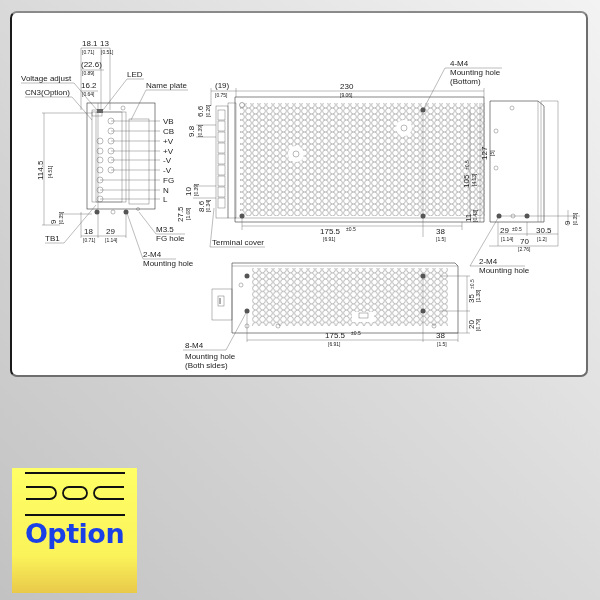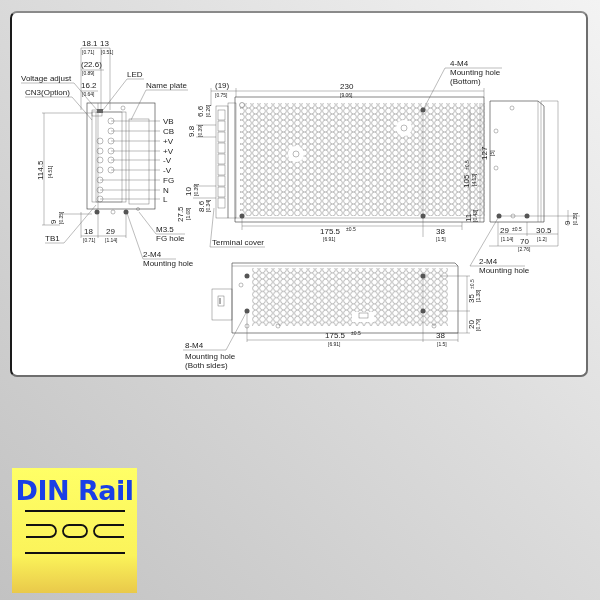--- a/index.html
+++ b/index.html
@@ -324,21 +324,21 @@
 
     <text class="t" x="185" y="348">8-M4</text>
     <line x1="183" y1="350" x2="226" y2="350" class="thin"></line>
     <line x1="226" y1="350" x2="247" y2="311" class="thin"></line>
     <text class="t" x="185" y="359">Mounting hole</text>
     <text class="t" x="185" y="368">(Both sides)</text>
   </g>
 </svg>
 
 <div class="badge">
-  <div class="badge-title">DIN Rail</div>
   <svg class="rail-icon" viewBox="0 0 100 46">
     <line x1="0" y1="2" x2="100" y2="2" stroke="#111" stroke-width="1.8"></line>
     <path d="M1,16 L25,16 A6,6 0 0 1 25,28 L1,28" fill="none" stroke="#111" stroke-width="1.8"></path>
     <rect x="38" y="16" width="24" height="12" rx="6" ry="6" fill="none" stroke="#111" stroke-width="1.8"></rect>
     <path d="M99,16 L75,16 A6,6 0 0 0 75,28 L99,28" fill="none" stroke="#111" stroke-width="1.8"></path>
     <line x1="0" y1="44" x2="100" y2="44" stroke="#111" stroke-width="1.8"></line>
   </svg>
+  <div class="badge-sub">Option</div>
 </div>
 
 </body></html>

